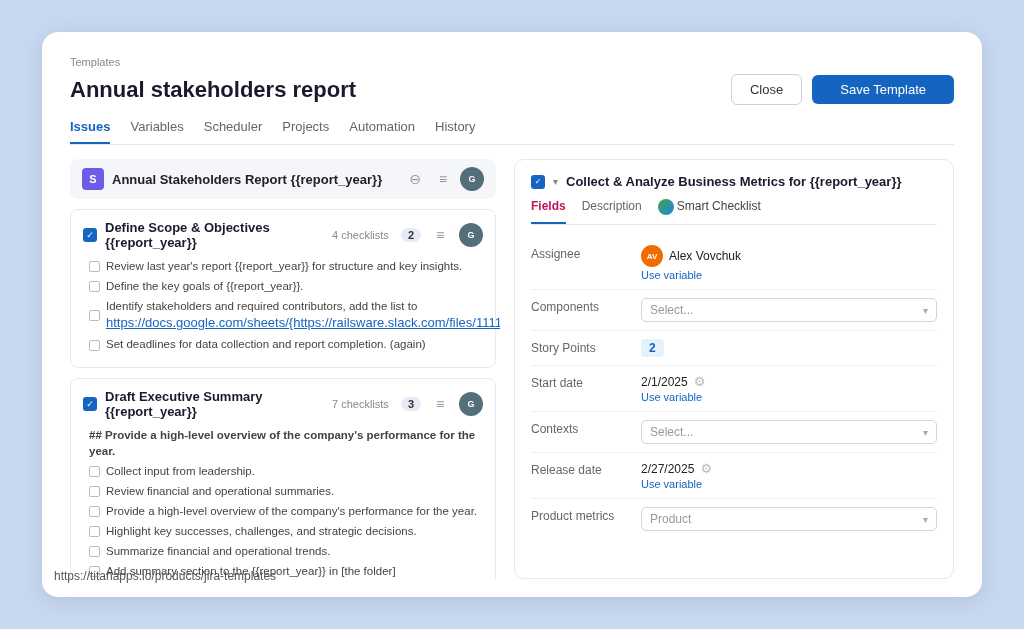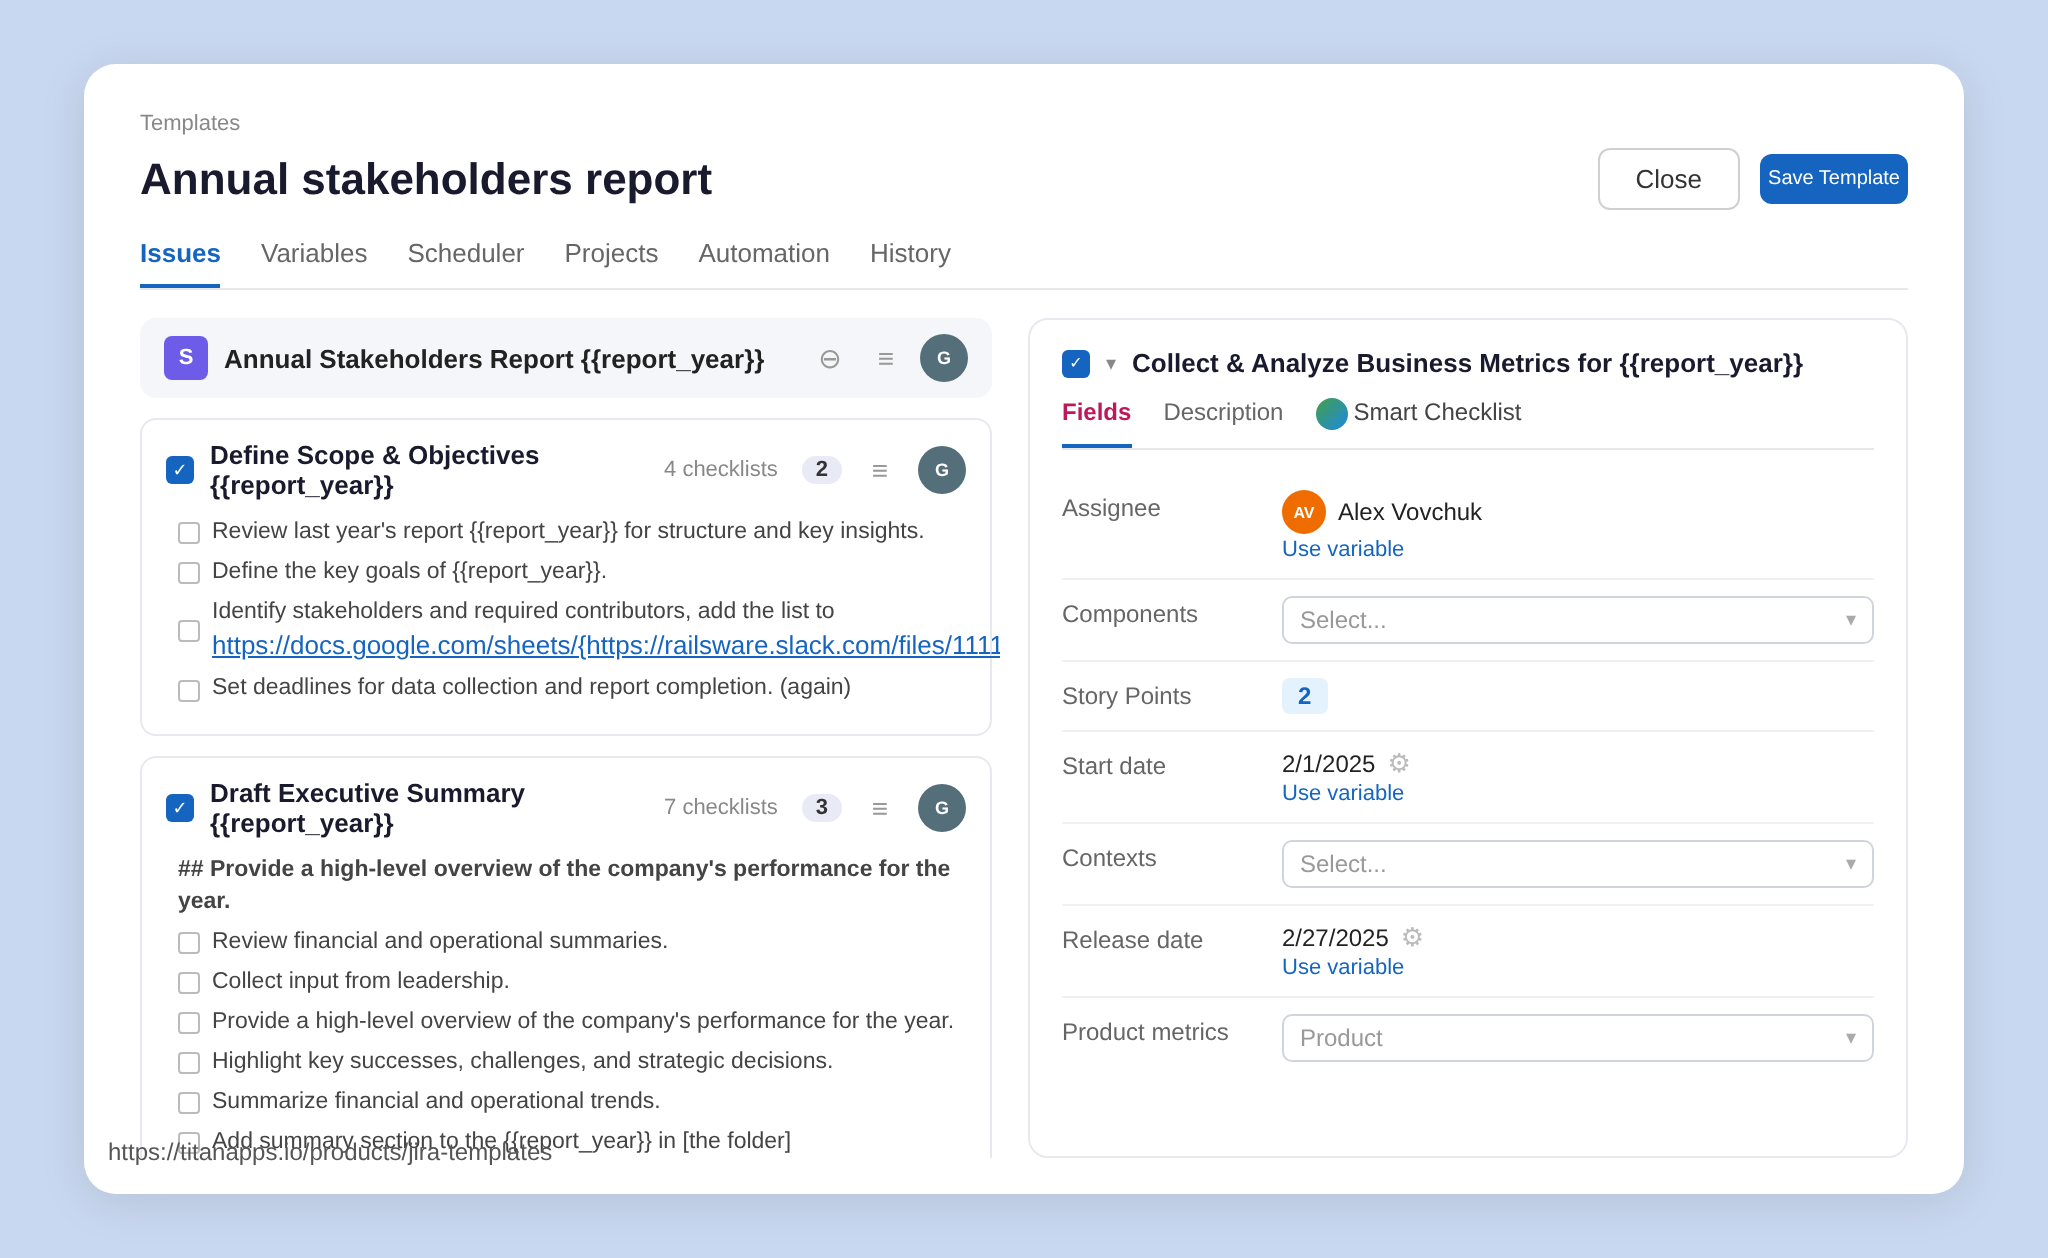--- a/index.html
+++ b/index.html
@@ -50,22 +50,22 @@
       padding: 7px 18px;
       font-size: 13px;
       color: #333;
       cursor: pointer;
       font-weight: 500;
     }
     .btn-save {
       background: #1565c0;
       border: none;
       border-radius: 6px;
-      padding: 7px 4px;
-      font-size: 10px;
+      padding: 7px 28px;
+      font-size: 13px;
       color: #fff;
       cursor: pointer;
       font-weight: 500;
     }
     .tabs {
       display: flex;
       gap: 20px;
       border-bottom: 1px solid #e8e8e8;
       margin-bottom: 14px;
     }
@@ -441,25 +441,25 @@
           <span class="count-badge">3</span>
           <div class="icon-btn">≡</div>
           <div class="avatar-circle">G</div>
         </div>
         <div class="checklist-items">
           <div class="checklist-item">
             <span class="bold-text">## Provide a high-level overview of the company's performance for the year.</span>
           </div>
           <div class="checklist-item">
             <div class="mini-checkbox"></div>
+            <span>Collect input from leadership.</span>
+          </div>
+          <div class="checklist-item">
+            <div class="mini-checkbox"></div>
             <span>Review financial and operational summaries.</span>
-          </div>
-          <div class="checklist-item">
-            <div class="mini-checkbox"></div>
-            <span>Collect input from leadership.</span>
           </div>
           <div class="checklist-item">
             <div class="mini-checkbox"></div>
             <span>Provide a high-level overview of the company's performance for the year.</span>
           </div>
           <div class="checklist-item">
             <div class="mini-checkbox"></div>
             <span>Highlight key successes, challenges, and strategic decisions.</span>
           </div>
           <div class="checklist-item">

